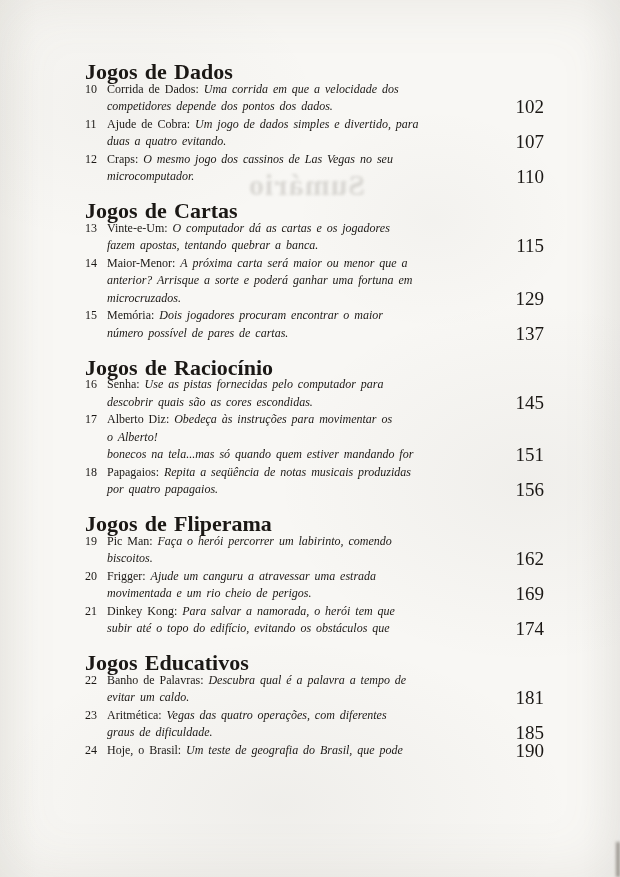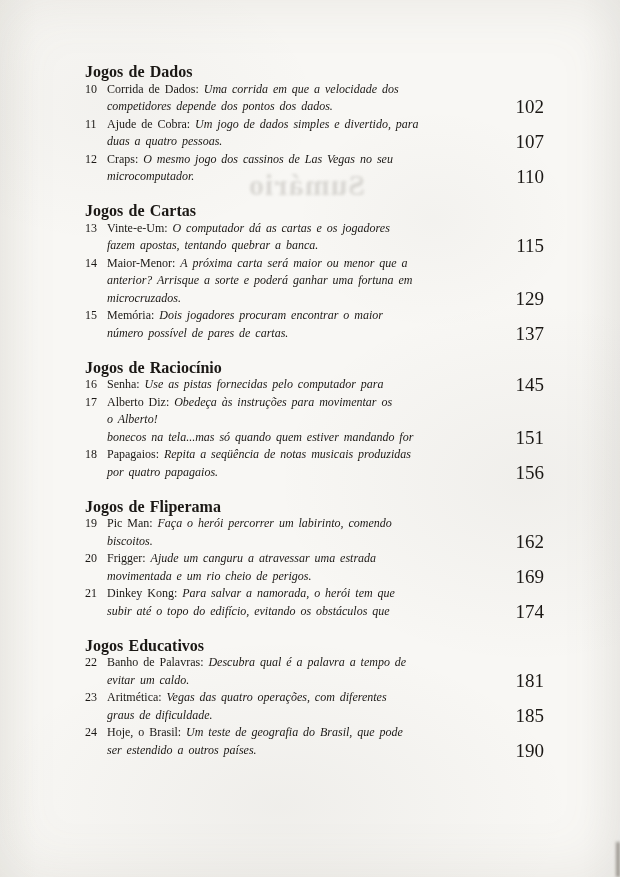--- a/index.html
+++ b/index.html
@@ -39,21 +39,21 @@
     user-select: none;
   }
   .toc {
     position: absolute;
     left: 85px; top: 63px;
     width: 459px;
   }
   .section { margin-bottom: 16.5px; }
   .section-title {
     font-weight: bold;
-    font-size: 16px;
+    font-size: 22px;
     line-height: 17.5px;
     word-spacing: 0.08em;
     white-space: nowrap;
   }
   .entry {
     position: relative;
     padding-left: 22px;
   }
   .line {
     font-size: 12px;
@@ -88,21 +88,21 @@
 <div class="toc">
     <div class="section">
       <div class="section-title">Jogos de Dados</div>
       <div class="entry">
         <div class="line first"><span class="num">10</span><span class="entry-title">Corrida de Dados:</span> <span class="desc">Uma corrida em que a velocidade dos</span></div>
         <div class="line cont"><span class="desc">competidores depende dos pontos dos dados.</span></div>
         <span class="pagenum">102</span>
       </div>
       <div class="entry">
         <div class="line first"><span class="num">11</span><span class="entry-title">Ajude de Cobra:</span> <span class="desc">Um jogo de dados simples e divertido, para</span></div>
-        <div class="line cont"><span class="desc">duas a quatro pessoas.</span></div>
+        <div class="line cont"><span class="desc">duas a quatro evitando.</span></div>
         <span class="pagenum">107</span>
       </div>
       <div class="entry">
         <div class="line first"><span class="num">12</span><span class="entry-title">Craps:</span> <span class="desc">O mesmo jogo dos cassinos de Las Vegas no seu</span></div>
         <div class="line cont"><span class="desc">microcomputador.</span></div>
         <span class="pagenum">110</span>
       </div>
     </div>
     <div class="section">
       <div class="section-title">Jogos de Cartas</div>
@@ -120,20 +120,21 @@
       <div class="entry">
         <div class="line first"><span class="num">15</span><span class="entry-title">Memória:</span> <span class="desc">Dois jogadores procuram encontrar o maior</span></div>
         <div class="line cont"><span class="desc">número possível de pares de cartas.</span></div>
         <span class="pagenum">137</span>
       </div>
     </div>
     <div class="section">
       <div class="section-title">Jogos de Raciocínio</div>
       <div class="entry">
         <div class="line first"><span class="num">16</span><span class="entry-title">Senha:</span> <span class="desc">Use as pistas fornecidas pelo computador para</span></div>
+        <div class="line cont"><span class="desc">descobrir quais são as cores escondidas.</span></div>
         <span class="pagenum">145</span>
       </div>
       <div class="entry">
         <div class="line first"><span class="num">17</span><span class="entry-title">Alberto Diz:</span> <span class="desc">Obedeça às instruções para movimentar os</span></div>
         <div class="line cont"><span class="desc">o Alberto!</span></div>
         <div class="line cont"><span class="desc">bonecos na tela...mas só quando quem estiver mandando for</span></div>
         <span class="pagenum">151</span>
       </div>
       <div class="entry">
         <div class="line first"><span class="num">18</span><span class="entry-title">Papagaios:</span> <span class="desc">Repita a seqüência de notas musicais produzidas</span></div>
@@ -166,19 +167,18 @@
         <div class="line cont"><span class="desc">evitar um caldo.</span></div>
         <span class="pagenum">181</span>
       </div>
       <div class="entry">
         <div class="line first"><span class="num">23</span><span class="entry-title">Aritmética:</span> <span class="desc">Vegas das quatro operações, com diferentes</span></div>
         <div class="line cont"><span class="desc">graus de dificuldade.</span></div>
         <span class="pagenum">185</span>
       </div>
       <div class="entry">
         <div class="line first"><span class="num">24</span><span class="entry-title">Hoje, o Brasil:</span> <span class="desc">Um teste de geografia do Brasil, que pode</span></div>
-        <div class="line cont"><span class="desc">ser estendido a outros países.</span></div>
         <span class="pagenum">190</span>
       </div>
     </div>
   </div>
 
 <div class="edge-shadow"></div>
 
 </body></html>

